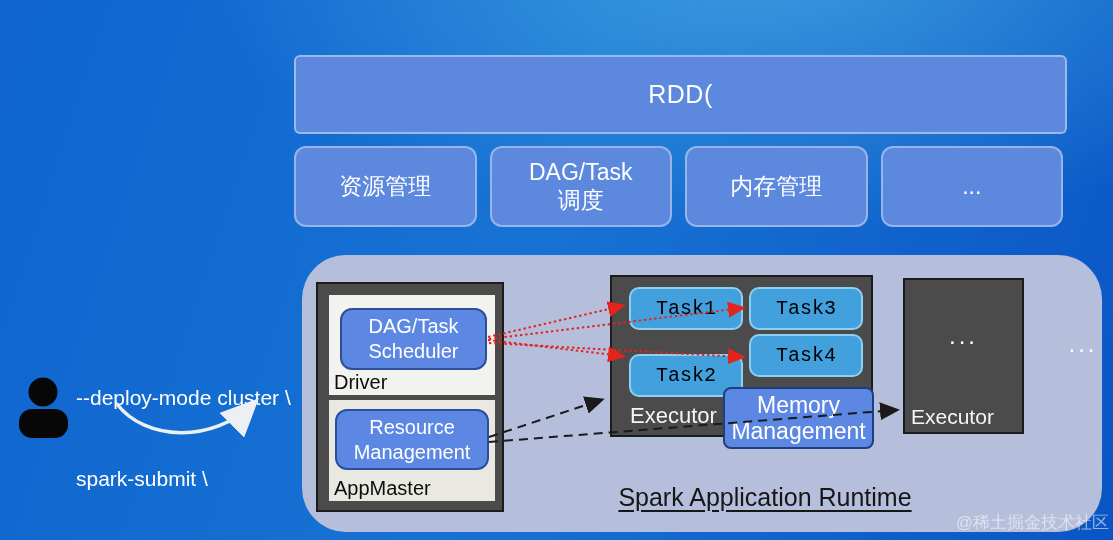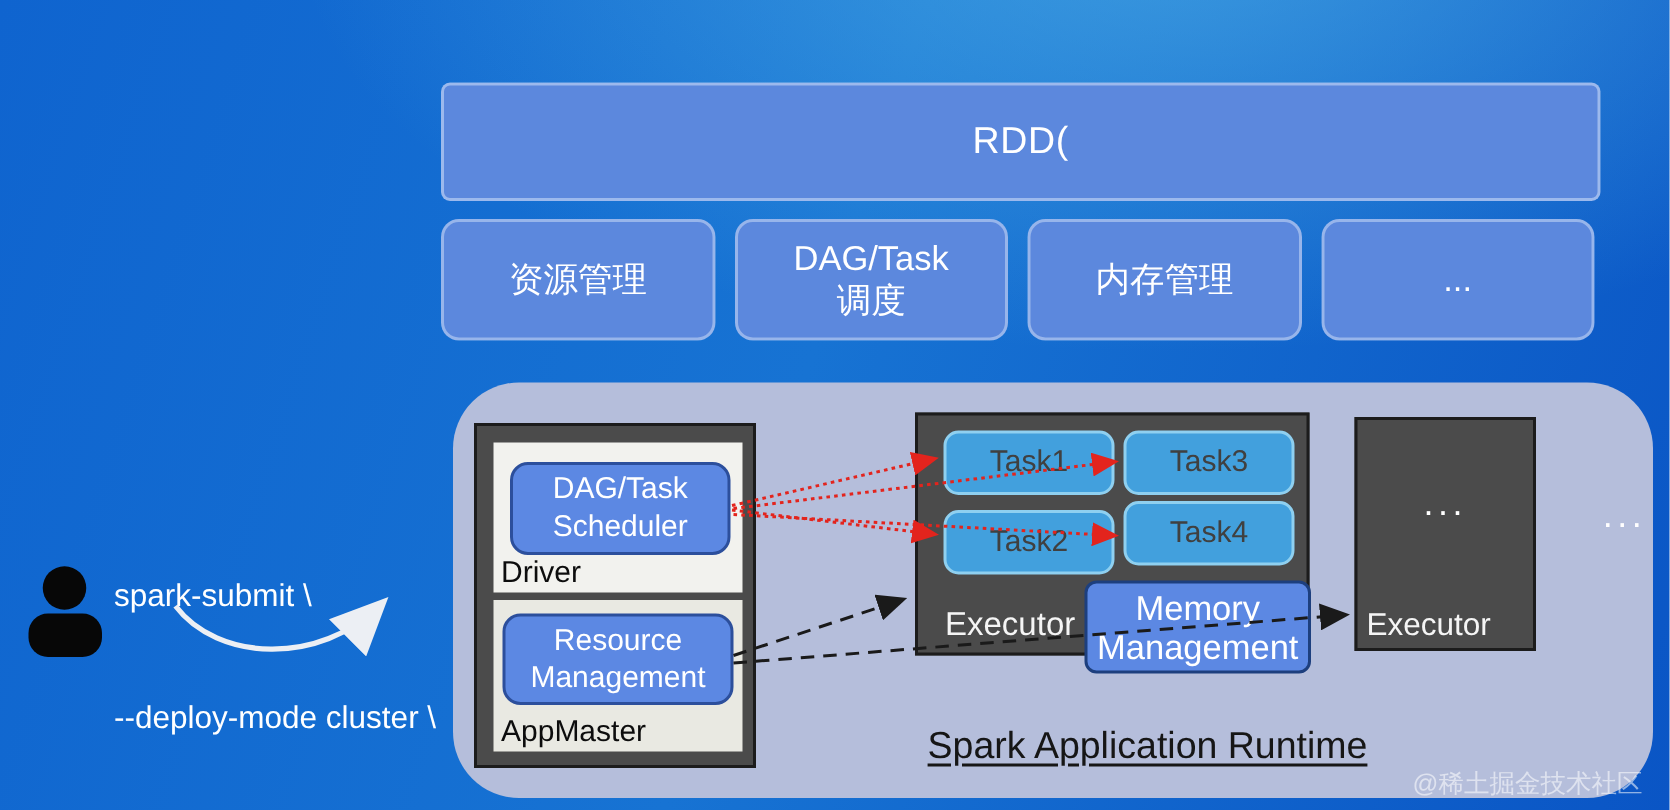--- a/index.html
+++ b/index.html
@@ -51,40 +51,40 @@
     color:#fff;font-size:20px;line-height:1.25;
   }
   .sched-box{left:11px;top:13px;width:147px;height:62px;}
   .resrc-box{left:6px;top:9px;width:154px;height:61px;}
   .panel-label{position:absolute;left:5px;bottom:1px;color:#0d0d0d;font-size:20px;margin-top:10px;}
   
   .executor1{left:610px;top:275px;width:263px;height:162px;}
   .task-box{
     position:absolute;width:114px;height:43px;
     background:#42a0dd;border:2px solid #8fd0f0;border-radius:10px;box-sizing:border-box;
-    display:flex;align-items:center;justify-content:center;color:#404040;font-size:20px;
+    display:flex;align-items:center;justify-content:center;color:#000000;font-size:20px;font-family:Liberation Mono, monospace;
   }
   .t-a{left:17px;top:10px;} .t-b{left:137px;top:10px;text-align:center;}
-  .t-c{left:17px;top:43px;margin-top:20px;} .t-d{left:137px;top:57px;}
+  .t-c{left:17px;top:57px;margin-top:20px;} .t-d{left:137px;top:57px;}
   .memory-box{
     position:absolute;left:111px;top:110px;width:151px;height:62px;
     background:#5c88e3;border:2px solid #1d3f7e;border-radius:8px;box-sizing:border-box;
     display:flex;flex-direction:column;align-items:center;justify-content:center;
     color:#fff;font-size:23px;line-height:1.15;
   }
   .exec-label{position:absolute;color:#f5f5f5;font-size:22px;}
   .exec1-label{left:18px;top:126px;}
   
   .executor2{left:903px;top:278px;width:121px;height:156px;}
   .exec2-dots{position:absolute;left:0;right:0;top:42px;text-align:center;color:#fff;font-size:24px;letter-spacing:3px;}
   .exec2-label{left:6px;bottom:3px;font-size:21px;}
   .more-dots{left:1060px;top:330px;width:46px;text-align:center;color:#fff;font-size:24px;letter-spacing:3px;}
   
   .overlay{left:0;top:0;z-index:40;pointer-events:none;}
-  .watermark{right:18px;bottom:6px;color:rgba(255,255,255,.55);font-size:17px;z-index:60;}
+  .watermark{right:4px;bottom:6px;color:rgba(255,255,255,.55);font-size:17px;z-index:60;}
 </style>
 </head>
 <body>
 
 <div class="stage">
 
   <div class="abs rdd-banner">
     <span>RDD(</span>
   </div>
 
@@ -105,22 +105,22 @@
       <div class="f-line">...</div>
       <div class="f-line"></div>
     </div>
   </div>
 
   <svg class="abs person" width="56" height="74" viewBox="0 0 56 74">
     <circle cx="27" cy="24" r="14.5" fill="#070707"></circle>
     <rect x="3" y="41" width="49" height="29" rx="13" fill="#070707"></rect>
   </svg>
   <div class="abs cli-text">
+    <div>--deploy-mode cluster \</div>
     <div>spark-submit \</div>
-    <div>--deploy-mode cluster \</div>
     
   </div>
 
   <div class="abs runtime"></div>
   <div class="abs runtime-title">Spark Application Runtime</div>
 
   <div class="abs dark driver-stack">
     <div class="inner-panel driver-inner">
       <div class="comp-blue sched-box">
         <div>DAG/Task</div>

